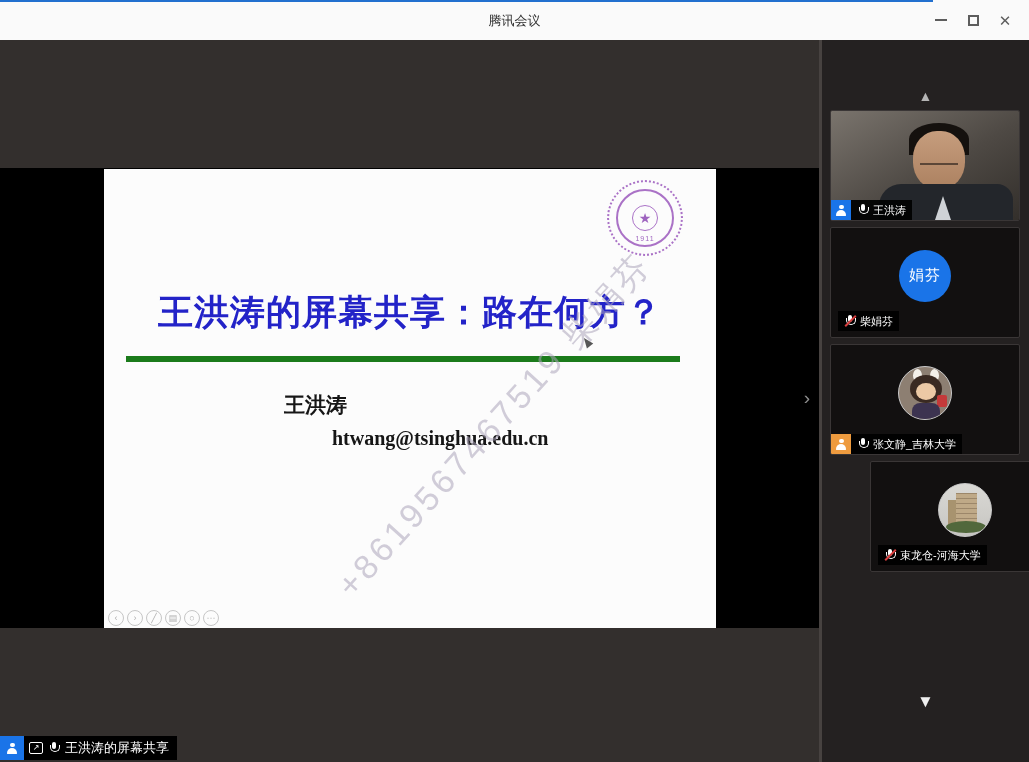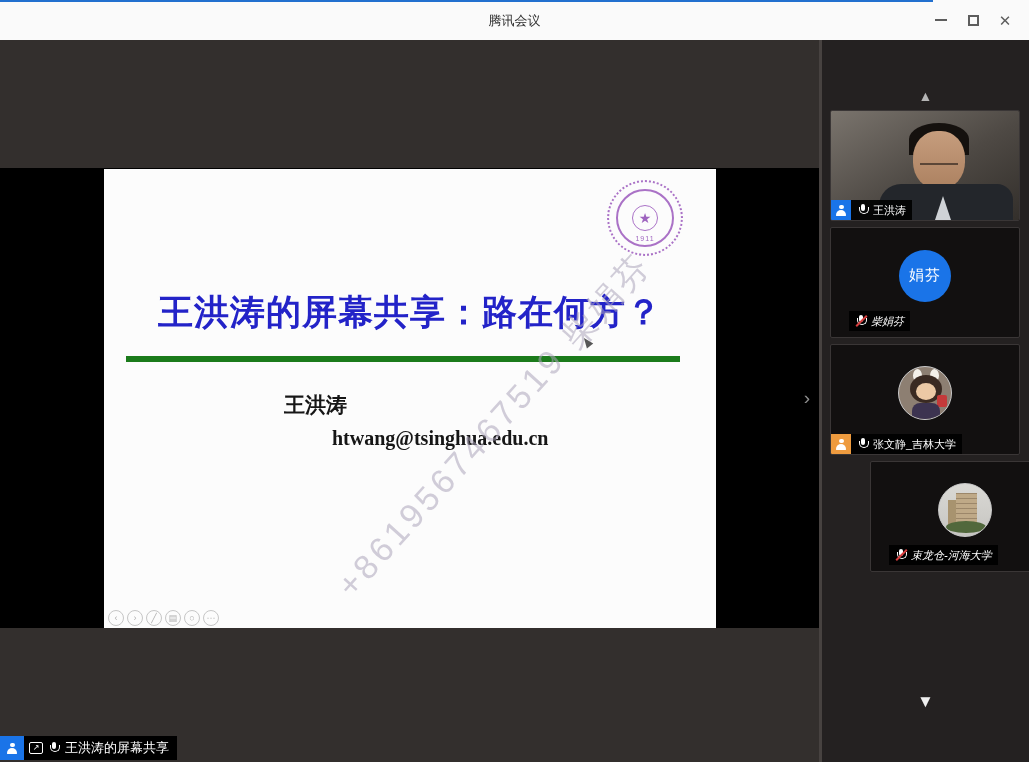--- a/index.html
+++ b/index.html
@@ -77,21 +77,21 @@
   .scroll-arrow{position:absolute;left:0;right:0;text-align:center;cursor:pointer;line-height:1;}
   .scroll-up{top:49px;color:#b5b5b5;font-size:14px;}
   .scroll-down{top:653px;color:#efefef;font-size:17px;}
   .tile{position:absolute;left:8px;width:190px;height:111px;background:#121010;border:1px solid #3a3636;
     border-radius:2px;overflow:hidden;cursor:pointer;}
   .t1{top:70px;} .t2{top:187px;padding-left:30px;} .t3{top:304px;text-align:right;} .t4{top:421px;margin-left:40px;} .t5{top:538px;}
   .center-avatar{position:absolute;left:50%;top:44%;transform:translate(-50%,-50%);}
   .avatar-blue{width:52px;height:52px;border-radius:50%;background:#1a74e8;color:#fff;font-size:15px;
     display:flex;align-items:center;justify-content:center;letter-spacing:1px;}
   .name-bar{position:absolute;left:0;bottom:0;display:flex;align-items:stretch;height:20px;}
-  .name-bar.inset{left:18px;bottom:6px;font-style:italic;}
+  .name-bar.inset{left:7px;bottom:6px;}
   .badge20{width:20px;height:20px;display:flex;align-items:center;justify-content:center;background:#1a74e8;flex:0 0 auto;}
   .badge20.orange{background:#ee9b3f;}
   .bar-label{background:rgba(0,0,0,0.92);display:flex;align-items:center;gap:4px;padding:0 6px;color:#fff;font-size:11px;white-space:nowrap;}
 
   
   .photo{position:absolute;inset:0;background:linear-gradient(150deg,#7a746d,#4e4944 55%,#332f2b);}
   .p-hair{position:absolute;left:78px;top:12px;width:60px;height:32px;background:#15110e;border-radius:50% 50% 0 0;}
   .p-head{position:absolute;left:82px;top:20px;width:52px;height:58px;background:linear-gradient(#c69d7d,#ac8160);border-radius:46%;}
   .p-glasses{position:absolute;left:89px;top:45px;width:38px;height:9px;border-bottom:2px solid rgba(30,24,20,.6);}
   .p-body{position:absolute;left:48px;bottom:-10px;width:134px;height:46px;background:#23262b;border-radius:22px 16px 0 0;}

